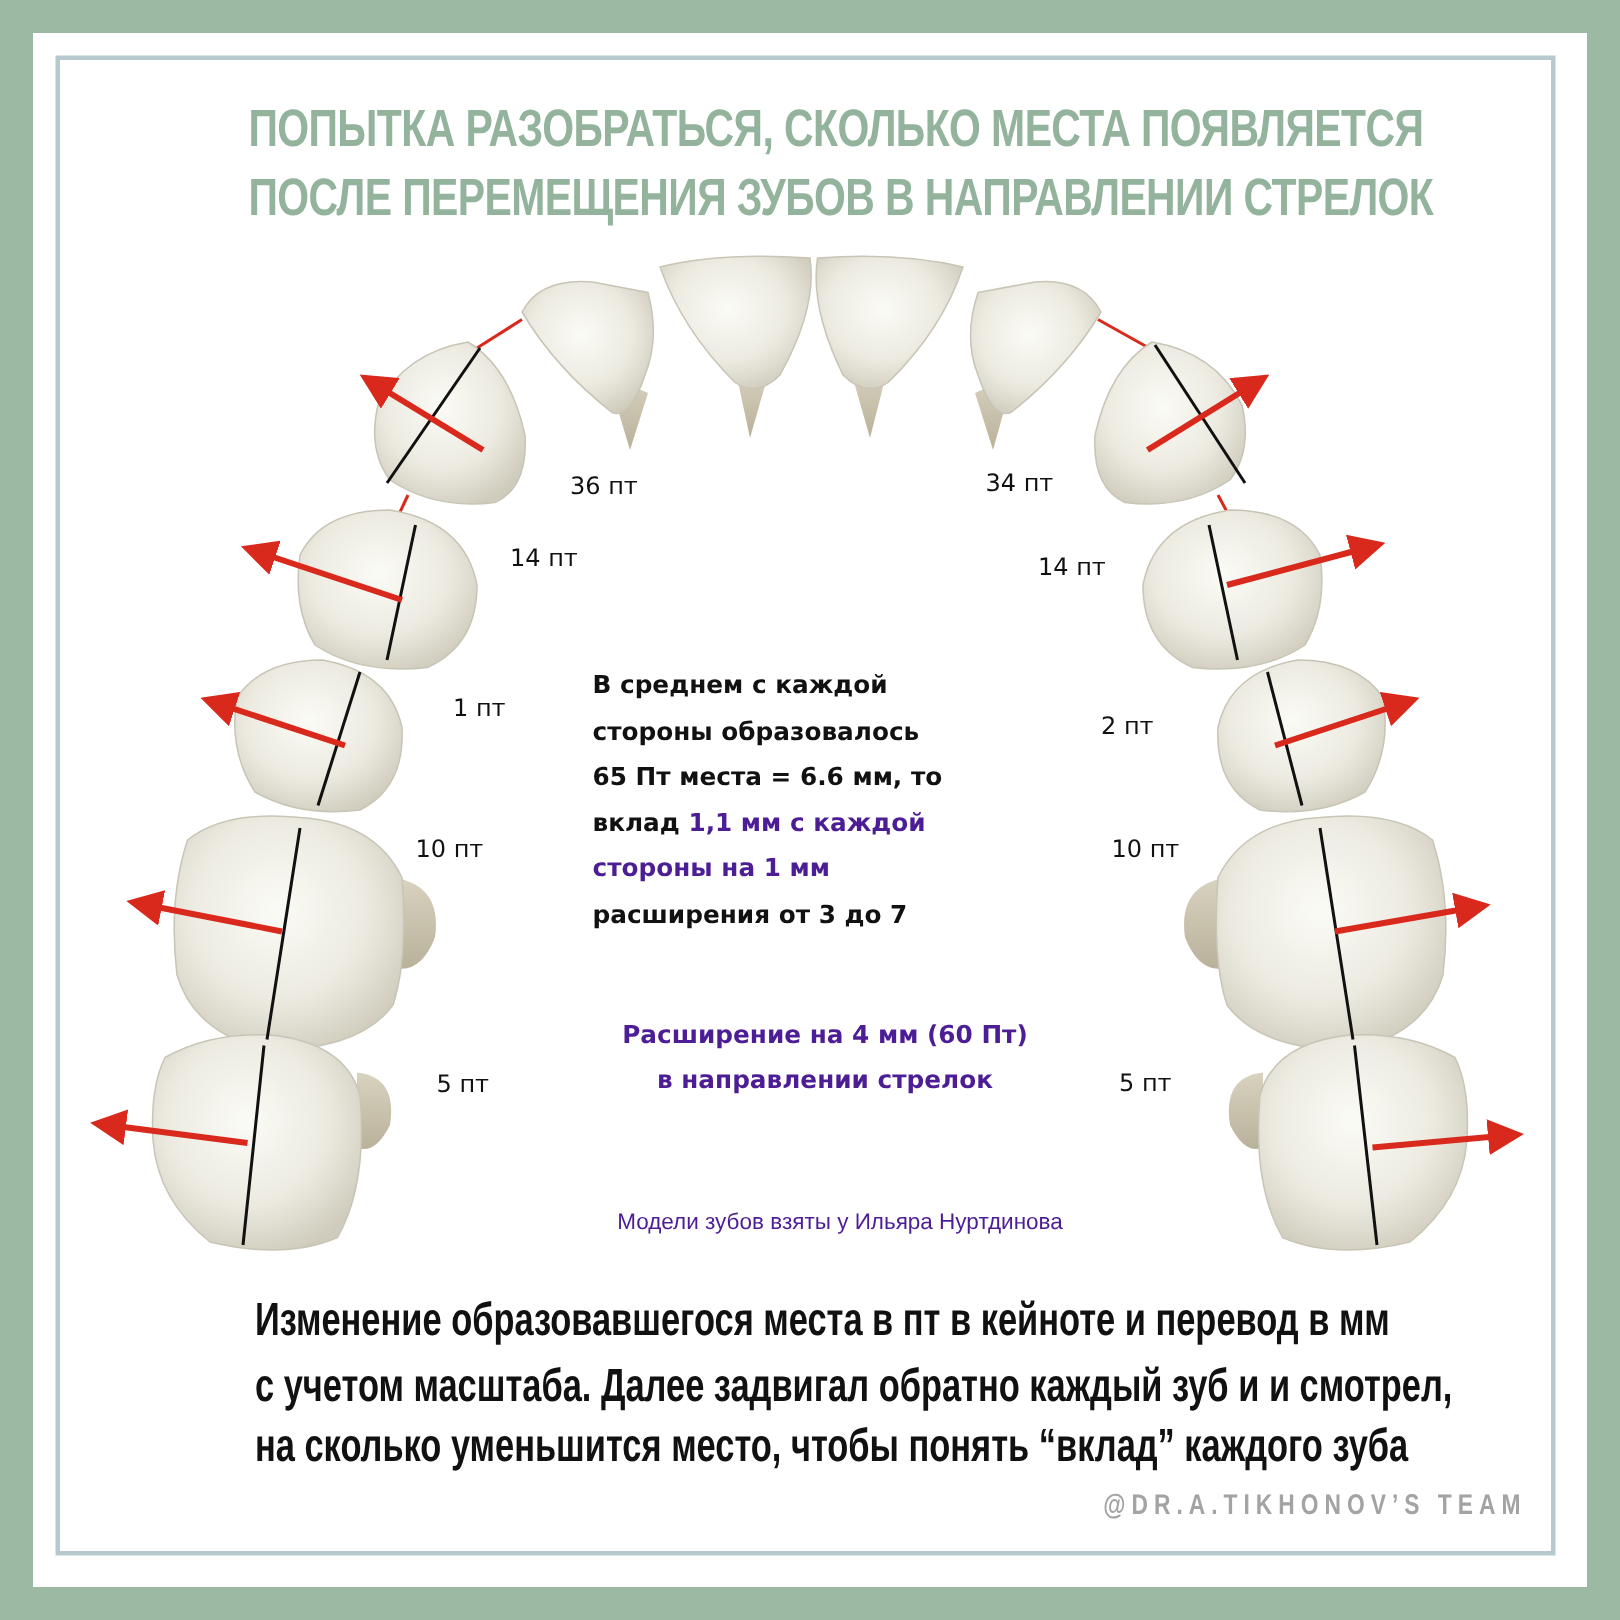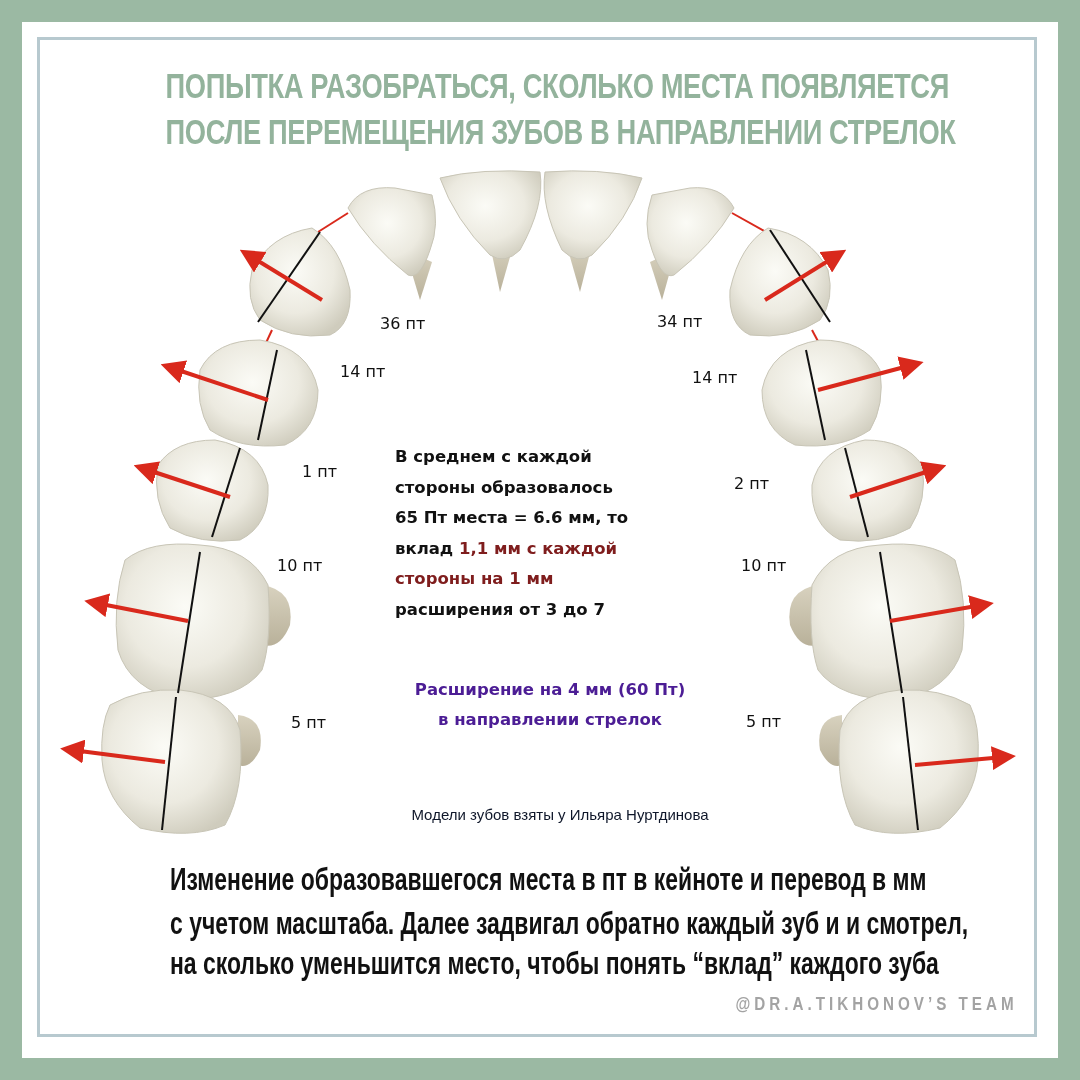--- a/index.html
+++ b/index.html
@@ -5,23 +5,23 @@
   html,body{margin:0;padding:0;}
   body{width:1080px;height:1080px;background:#9bb9a3;position:relative;overflow:hidden;font-family:"Liberation Sans",sans-serif;}
   .inner{position:absolute;left:22px;top:22px;width:1036px;height:1036px;background:#ffffff;}
   .frame{position:absolute;left:37px;top:37px;width:1000px;height:1000px;border:3px solid #b7c9cf;box-sizing:border-box;}
   .title{position:absolute;left:60px;width:960px;text-align:center;color:#93b39c;font-family:"Liberation Sans",sans-serif;font-weight:bold;font-size:35px;letter-spacing:-0.5px;transform:scaleX(0.78);transform-origin:center;white-space:nowrap;}
   .title.l1{top:66px;}
   .title.l2{top:112px;}
   svg.arch{position:absolute;left:0;top:0;width:1080px;height:1080px;}
   .label{position:absolute;font-family:"DejaVu Sans",sans-serif;font-size:16px;color:#111;white-space:nowrap;}
   .center-note{position:absolute;left:395px;top:442px;width:330px;text-align:left;font-family:"DejaVu Sans",sans-serif;font-weight:bold;font-size:16.5px;line-height:30.5px;color:#111;}
-  .center-note .blue{color:#7f1d1d;}
+  .center-note .blue{color:#4c1d95;}
   .expansion{position:absolute;left:380px;top:675px;width:340px;text-align:center;font-family:"DejaVu Sans",sans-serif;font-weight:bold;font-size:16.5px;line-height:30px;color:#4c1d95;}
-  .credit{position:absolute;left:340px;top:806px;width:440px;text-align:center;font-family:"Liberation Sans",sans-serif;font-size:15px;color:#0f172a;}
+  .credit{position:absolute;left:340px;top:806px;width:440px;text-align:center;font-family:"Liberation Sans",sans-serif;font-size:15px;color:#4c1d95;}
   .bottom{position:absolute;left:40px;width:1000px;text-align:center;font-family:"Liberation Sans",sans-serif;font-weight:bold;font-size:31px;color:#111;transform:scaleX(0.74);transform-origin:center;white-space:nowrap;}
   .bottom.b1{top:862px;}
   .bottom.b2{top:906px;}
   .bottom.b3{top:946px;}
   .watermark{position:absolute;right:62px;top:993px;font-family:"Liberation Sans",sans-serif;font-weight:bold;font-size:19px;letter-spacing:5px;color:#a3a3a3;transform:scaleX(0.8);transform-origin:right;}
 </style>
 </head>
 <body>
 
 <div class="inner"></div>

